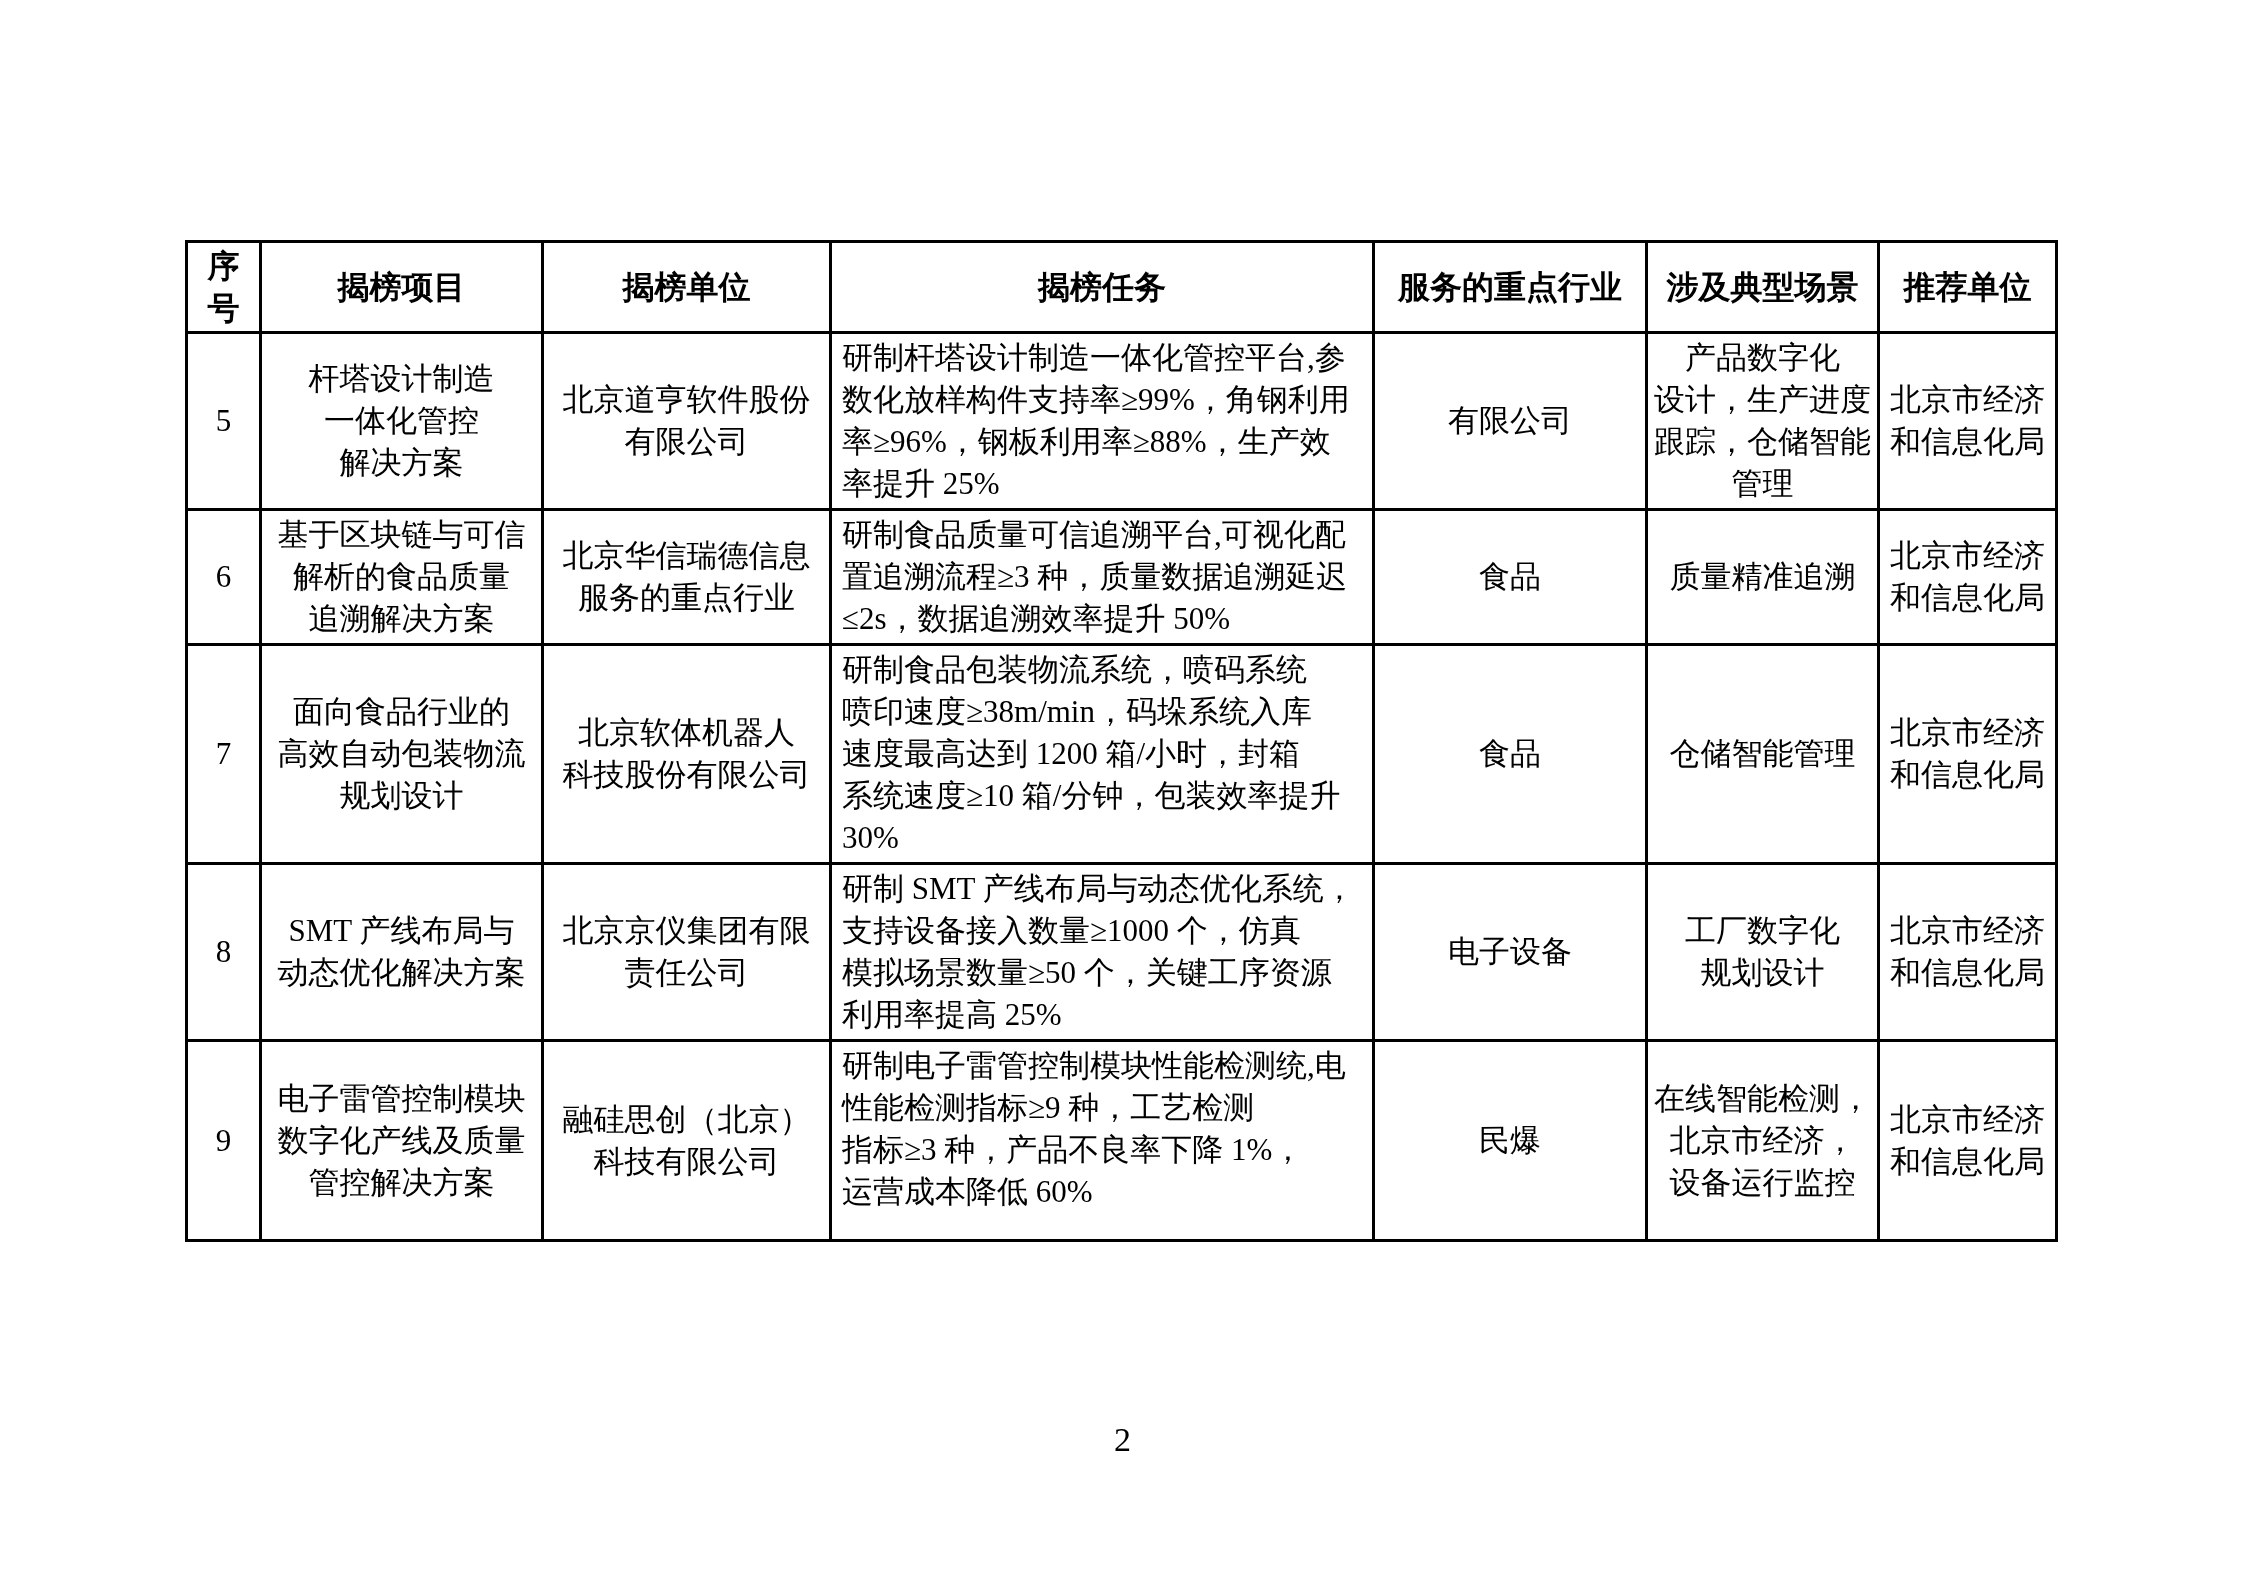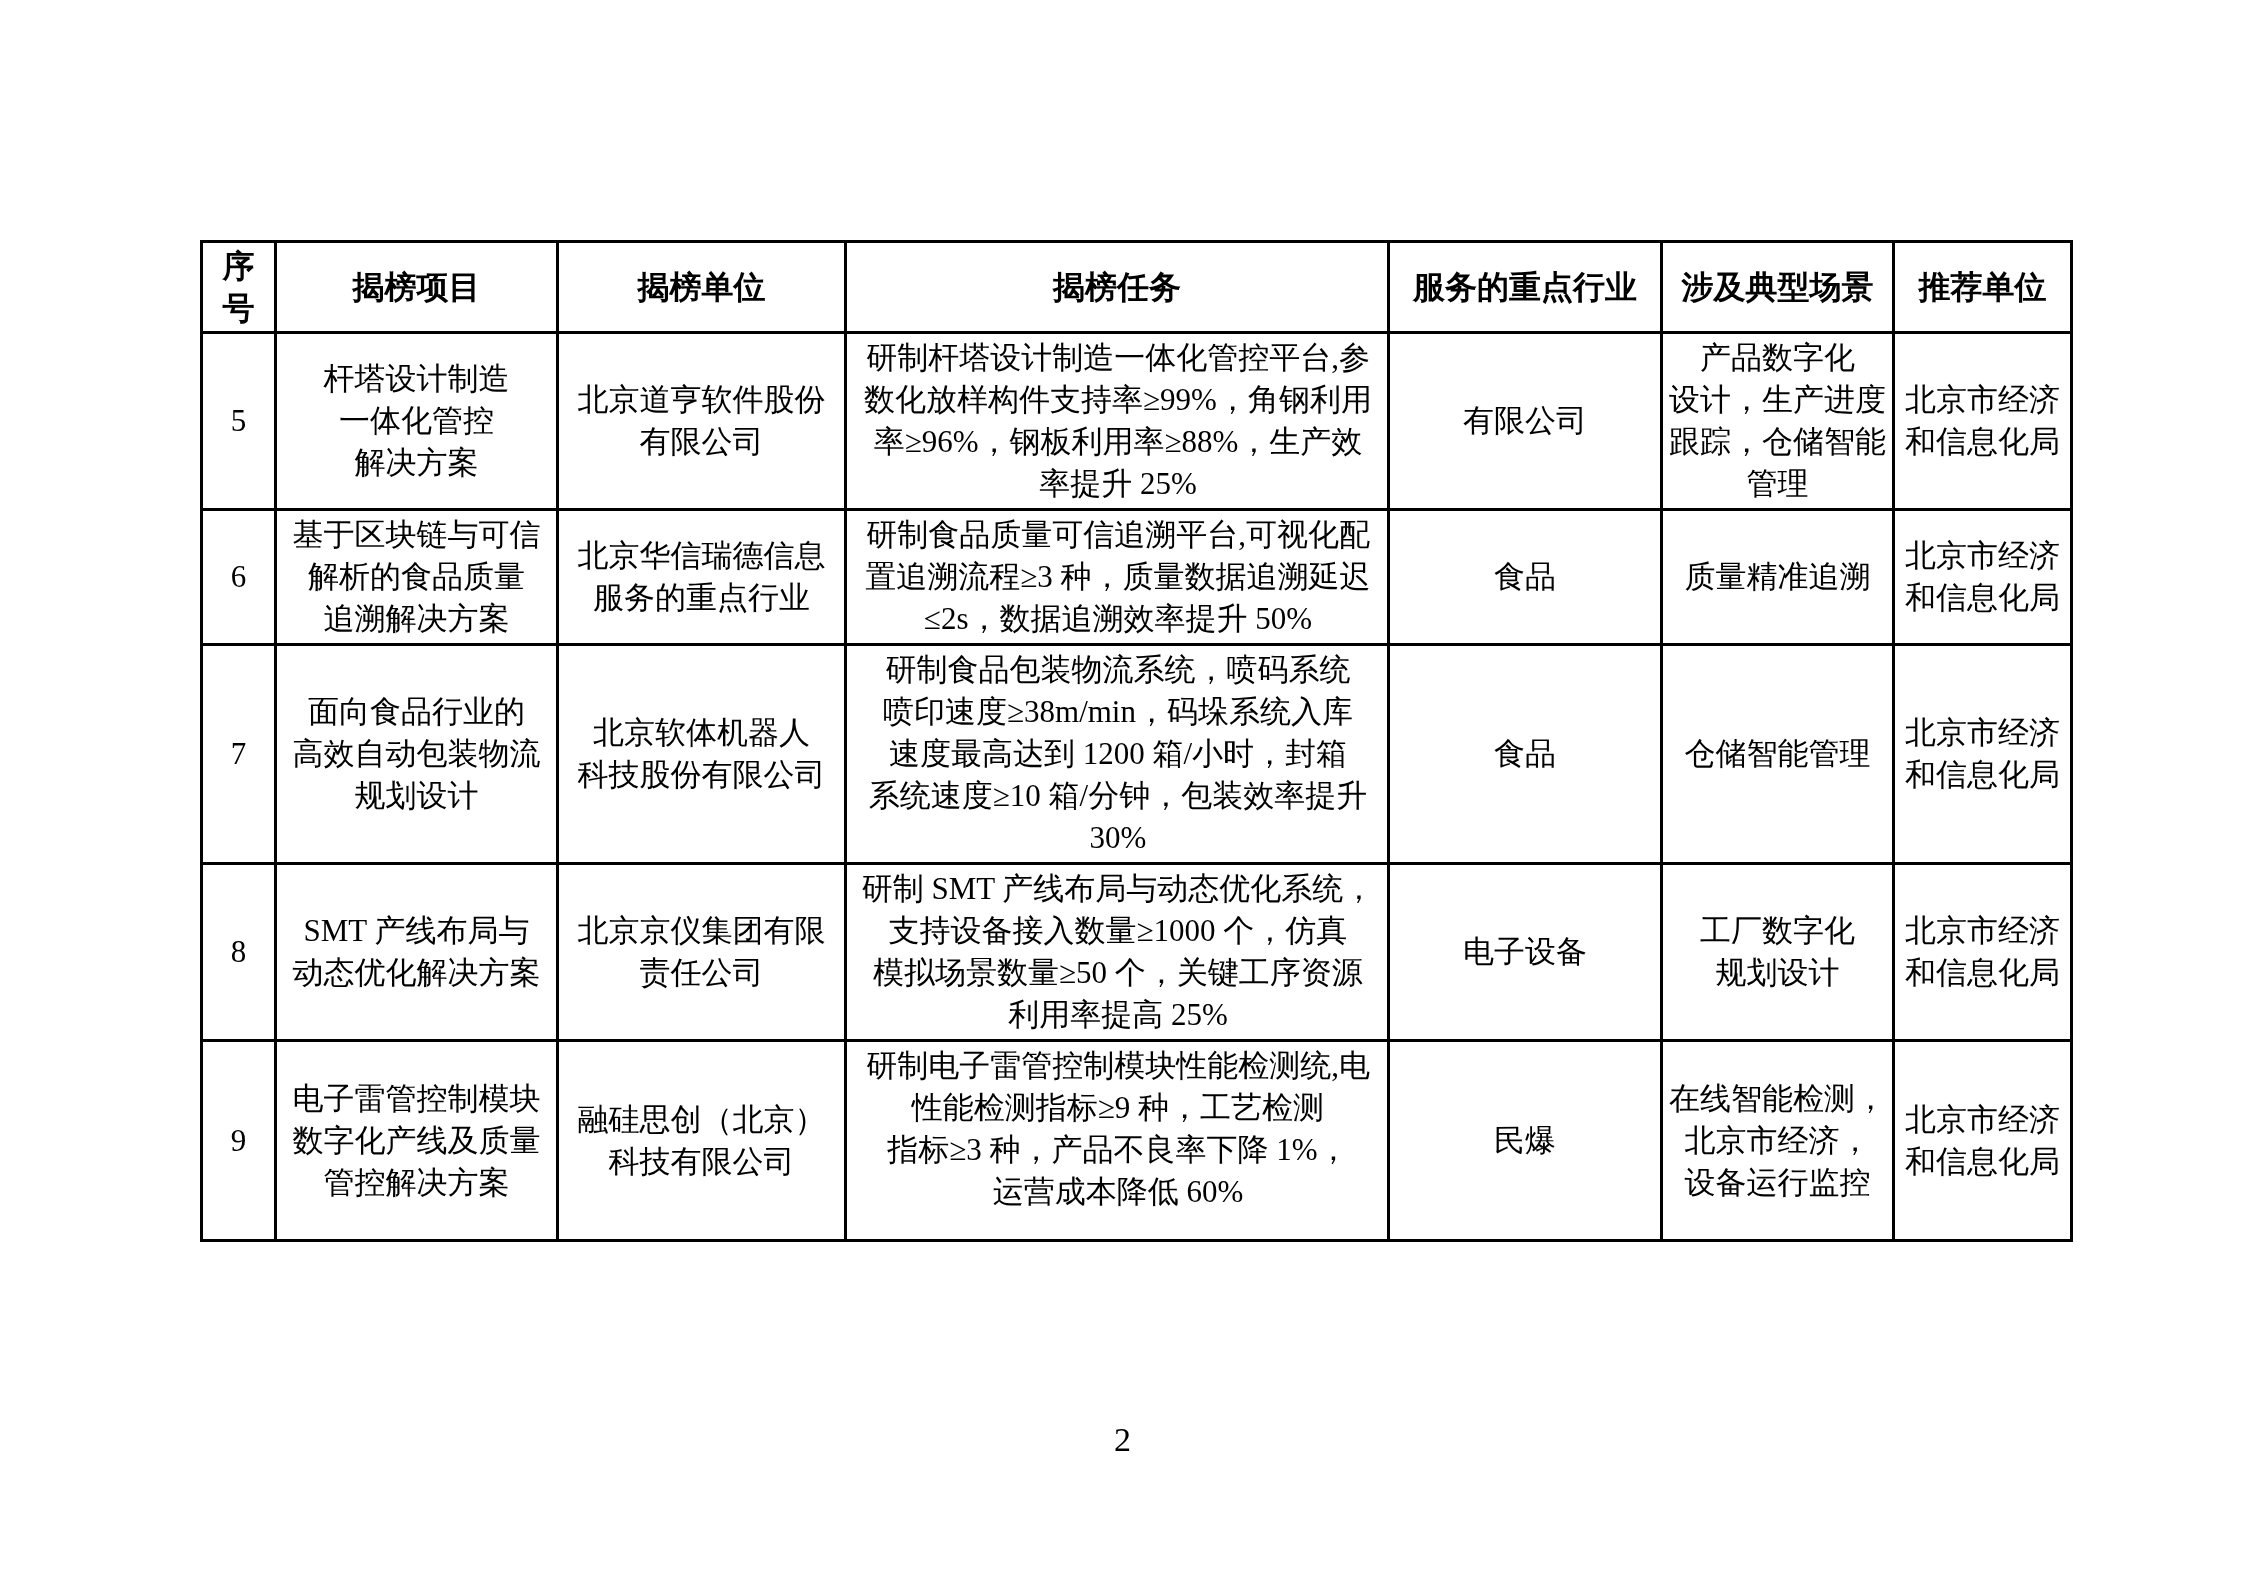--- a/index.html
+++ b/index.html
@@ -10,21 +10,21 @@
   }
   .page {
     position: relative;
     width: 2245px;
     height: 1587px;
     background: #ffffff;
     overflow: hidden;
   }
   table.project-table {
     position: absolute;
-    left: 200px;
+    left: 185px;
     top: 240px;
     width: 1870px;
     border-collapse: collapse;
     table-layout: fixed;
   }
   table.project-table th,
   table.project-table td {
     border: 3px solid #000000;
     font-size: 31px;
     line-height: 42px;
@@ -32,21 +32,21 @@
     vertical-align: middle;
     white-space: pre-line;
     padding: 2px 6px;
     overflow: hidden;
   }
   table.project-table th {
     font-weight: bold;
     font-size: 32px;
   }
   table.project-table td.task-cell {
-    text-align: center;
+    text-align: left;
     vertical-align: top;
     padding: 3px 8px 3px 10px;
     border-radius: 23px;
   }
   .page-number {
     position: absolute;
     top: 1418px;
     left: 0;
     width: 2245px;
     text-align: center;

